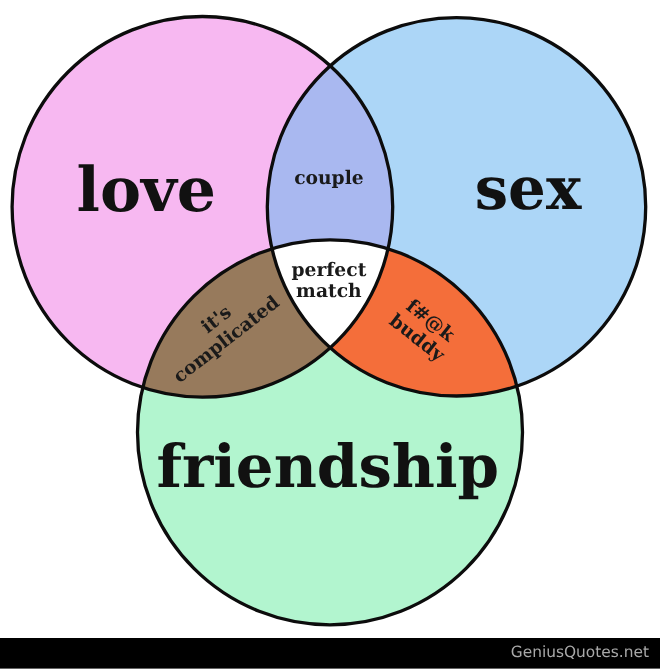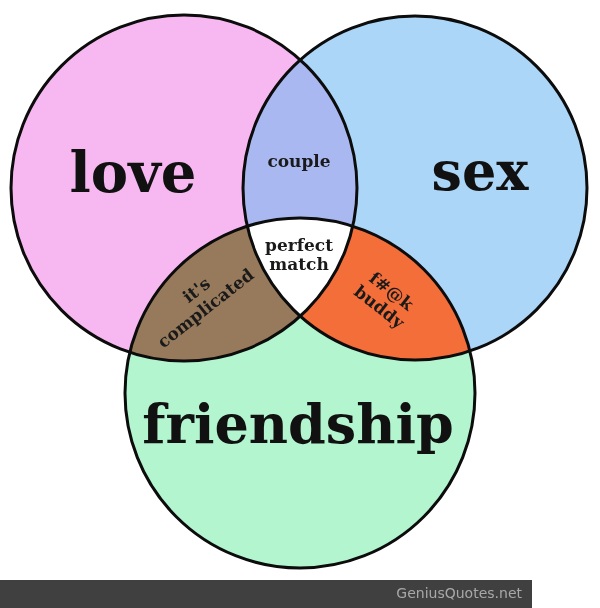--- a/index.html
+++ b/index.html
@@ -1,18 +1,18 @@
 <!DOCTYPE html>
 <html><head>
 <meta charset="utf-8">
 <style>
   html, body { margin:0; padding:0; background:#ffffff; }
   body { width:600px; height:608px; position:relative; overflow:hidden; font-family:"DejaVu Serif", serif; }
   #venn { position:absolute; left:0; top:0; width:600px; height:580px; }
-  .footer { position:absolute; left:0; top:580px; width:532px; height:28px; background:#404040; }
+  .footer { position:absolute; left:0; top:580px; width:600px; height:28px; background:#000000; }
   .footer-text { position:absolute; right:10px; top:5px; font-family:"DejaVu Sans", sans-serif; font-size:14px; color:#a8a8a8; }
   .big { font-family:"DejaVu Serif", serif; font-weight:bold; fill:#111; }
   .small { font-family:"DejaVu Serif", serif; font-weight:bold; fill:#1a1a1a; }
 </style>
 </head>
 <body>
 
 <svg id="venn" viewBox="0 0 600 580" xmlns="http://www.w3.org/2000/svg">
   <defs>
     <clipPath id="clipL">

